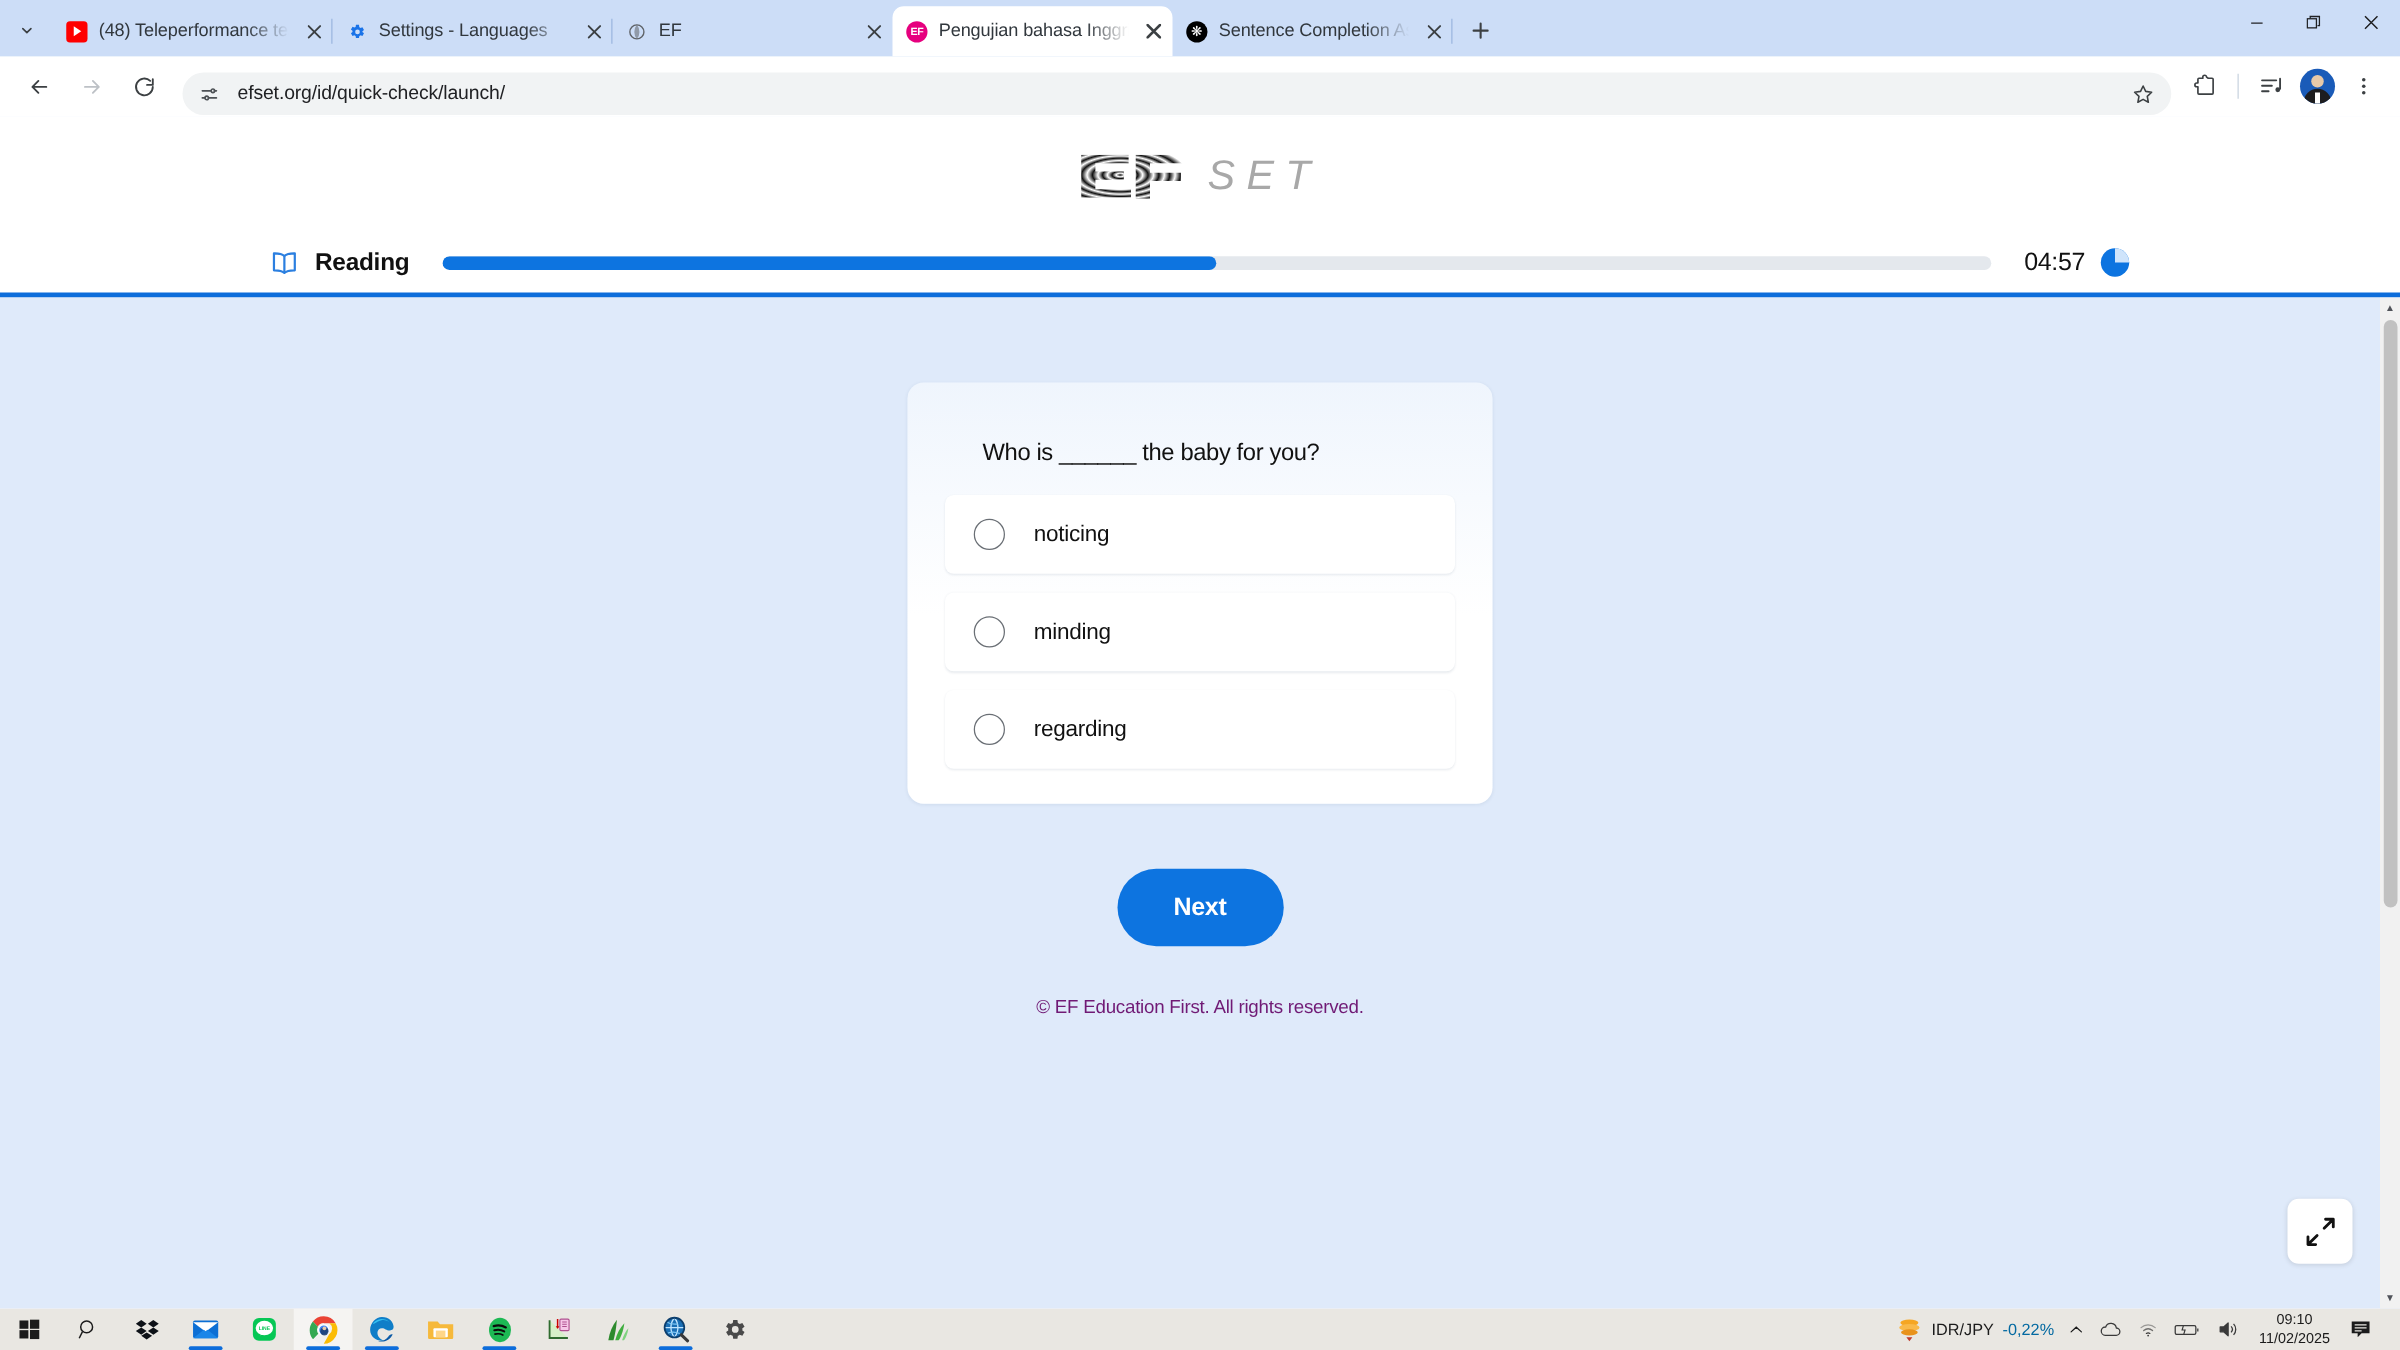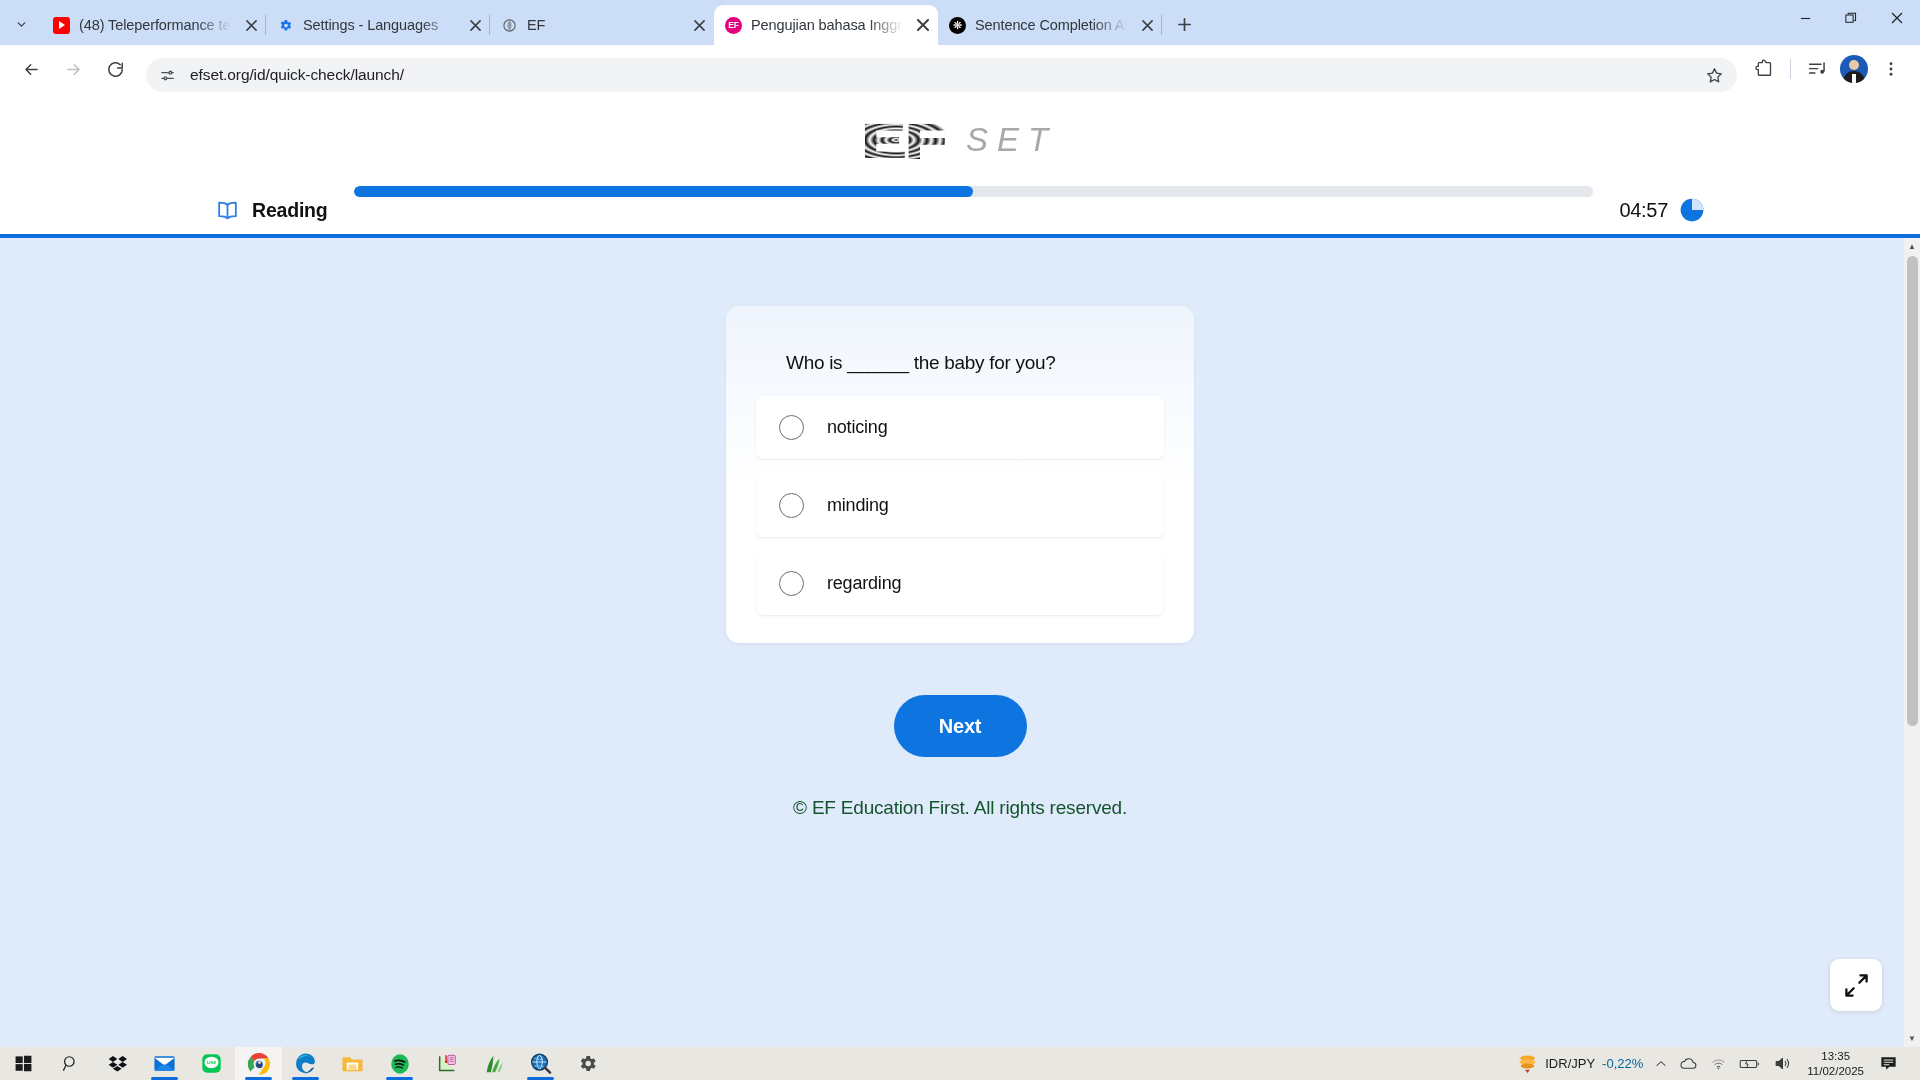--- a/index.html
+++ b/index.html
@@ -149,21 +149,21 @@
   }
   .efset-logo { display: flex; align-items: center; }
   .ef-mark { height: 38px; }
   .set-word {
     font-size: 33px; color: #a8a8a8; letter-spacing: 9px;
     margin-left: 16px; font-weight: 300; font-style: italic;
   }
 
   .progress-bar-row {
     height: 52px; flex: none; background: #fff;
-    display: flex; padding: 0 40px;
+    display: flex; align-items: center; padding: 0 40px;
     border-bottom: 4px solid #0d6ddb;
   }
   .reading-label {
     display: flex; align-items: center; gap: 12px;
     margin-left: 175px; flex: none;
   }
   .reading-text { font-size: 19.5px; font-weight: bold; color: #111; letter-spacing: -0.2px; }
   .progress-track {
     flex: 1 1 auto; height: 11px; background: #e4e8ed;
     border-radius: 6px; margin: 0 26px; overflow: hidden;
@@ -200,21 +200,21 @@
   }
   .opt-label { font-size: 18px; color: #111; letter-spacing: -0.2px; }
 
   .next-btn {
     margin-top: 52px; width: 133px; height: 62px;
     background: #0d74e0; color: #fff; border: none; border-radius: 31px;
     font-size: 20px; font-weight: bold; font-family: "Liberation Sans", sans-serif;
     letter-spacing: -0.2px; cursor: pointer;
   }
   .footer-text {
-    margin-top: 40px; font-size: 19px; color: #14532d; letter-spacing: -0.2px;
+    margin-top: 40px; font-size: 15px; color: #701a75; letter-spacing: -0.2px;
   }
 
   .fullscreen-btn {
     position: absolute; right: 38px; bottom: 36px;
     width: 52px; height: 52px; background: #fff; border-radius: 9px;
     display: flex; align-items: center; justify-content: center;
     box-shadow: 0 1px 4px rgba(0,0,0,.12);
   }
 
   
@@ -670,21 +670,21 @@
       </svg>
     </div>
     <div class="tray-item">
       <svg width="19" height="19" viewBox="0 0 24 24" fill="none" stroke="#3a3a3a" stroke-width="1.3" stroke-linejoin="round">
         <path d="M4 9.5h3.5L12 5.5v13L7.5 14.5H4z" fill="#3a3a3a"></path>
         <path d="M15 9a4.4 4.4 0 010 6M17.5 6.5a8 8 0 010 11"></path>
       </svg>
     </div>
 
     <div class="tray-clock">
-      <span>13:35</span>
+      <span>09:10</span>
       <span>11/02/2025</span>
     </div>
 
     <div class="tray-item">
       <svg width="19" height="19" viewBox="0 0 24 24" fill="#1b1b1b">
         <path d="M3 4h18v12h-8l-4 4v-4H3z"></path>
         <path d="M6 7.5h12M6 10.5h12M6 13.5h7" stroke="#e9e7e2" stroke-width="1.3"></path>
       </svg>
     </div>
   </div>

